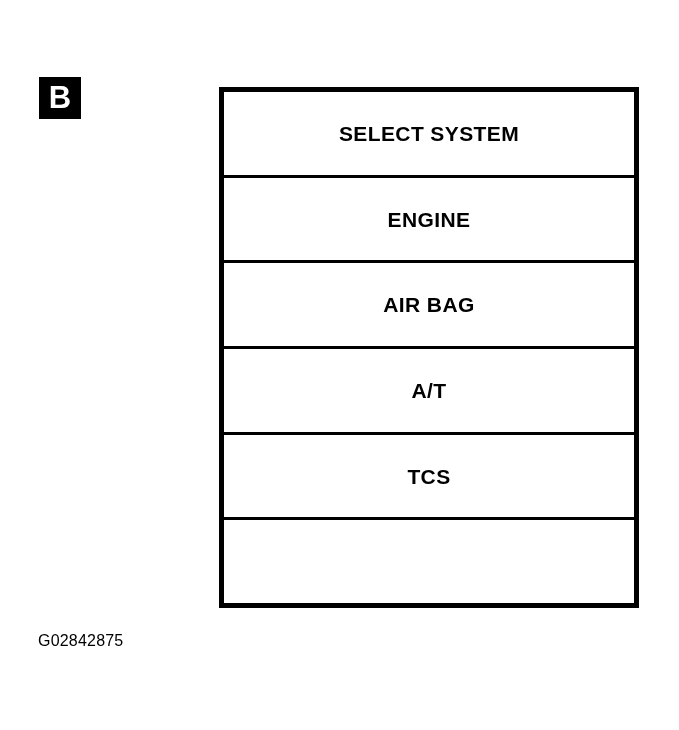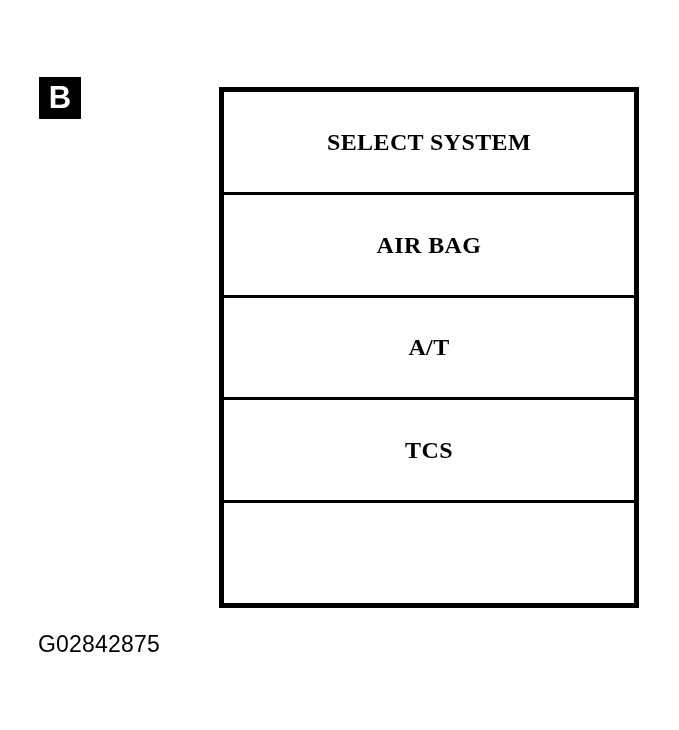--- a/index.html
+++ b/index.html
@@ -61,58 +61,61 @@
     align-items: center;
     justify-content: center;
     border-bottom: 3px solid #000000;
     box-sizing: border-box;
     background: #ffffff;
   }
   .menu-row:last-child {
     border-bottom: none;
   }
   .menu-row-label {
-    font-family: Liberation Serif, serif;
-    font-size: 24px;
+    font-family: Liberation Sans, sans-serif;
+    font-size: 21px;
     font-weight: bold;
     letter-spacing: 0.4px;
     text-align: center;
     line-height: 1;
     white-space: nowrap;
   }
   .menu-row.is-empty .menu-row-label {
     min-height: 1px;
   }
 
   
   .figure-caption {
     position: absolute;
     left: 38px;
     top: 633px;
     font-family: "Liberation Sans", "DejaVu Sans", sans-serif;
-    font-size: 23px;
+    font-size: 16px;
     font-weight: normal;
     letter-spacing: 0.2px;
     line-height: 1;
     white-space: nowrap;
   }
 </style>
 </head>
 <body>
 
 <div class="figure-badge">
   <span class="figure-badge-letter">B</span>
 </div>
 
 <div class="menu-panel">
 
   <div class="menu-row">
     <span class="menu-row-label">SELECT SYSTEM</span>
   </div>
 
+  <div class="menu-row">
+    <span class="menu-row-label">ENGINE</span>
+  </div>
 
   <div class="menu-row">
     <span class="menu-row-label">AIR BAG</span>
   </div>
 
   <div class="menu-row">
     <span class="menu-row-label">A/T</span>
   </div>
 
   <div class="menu-row">

